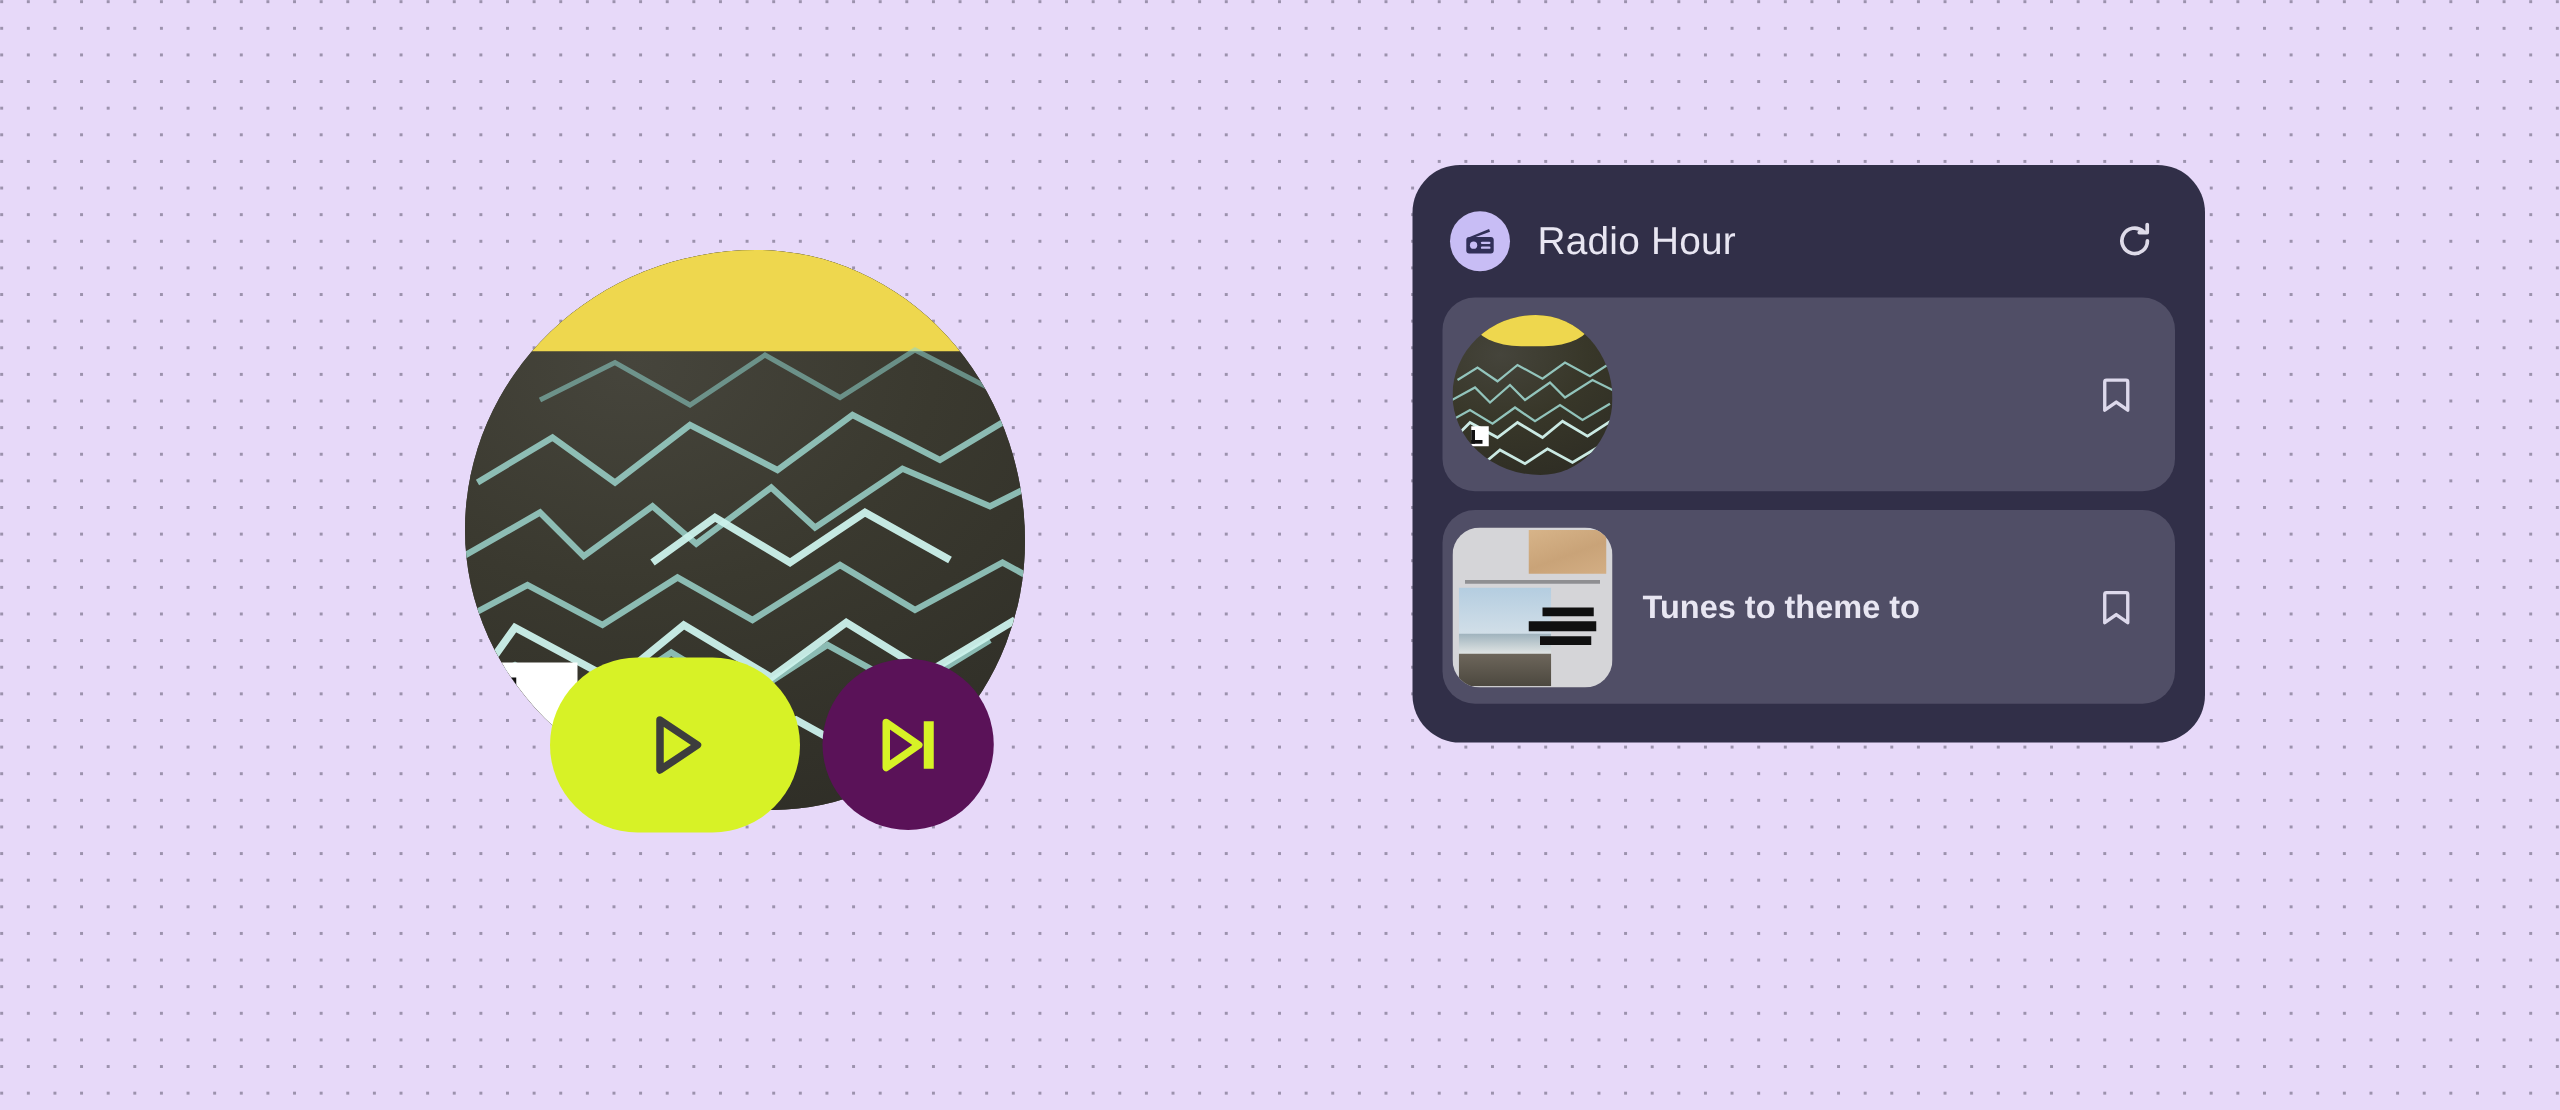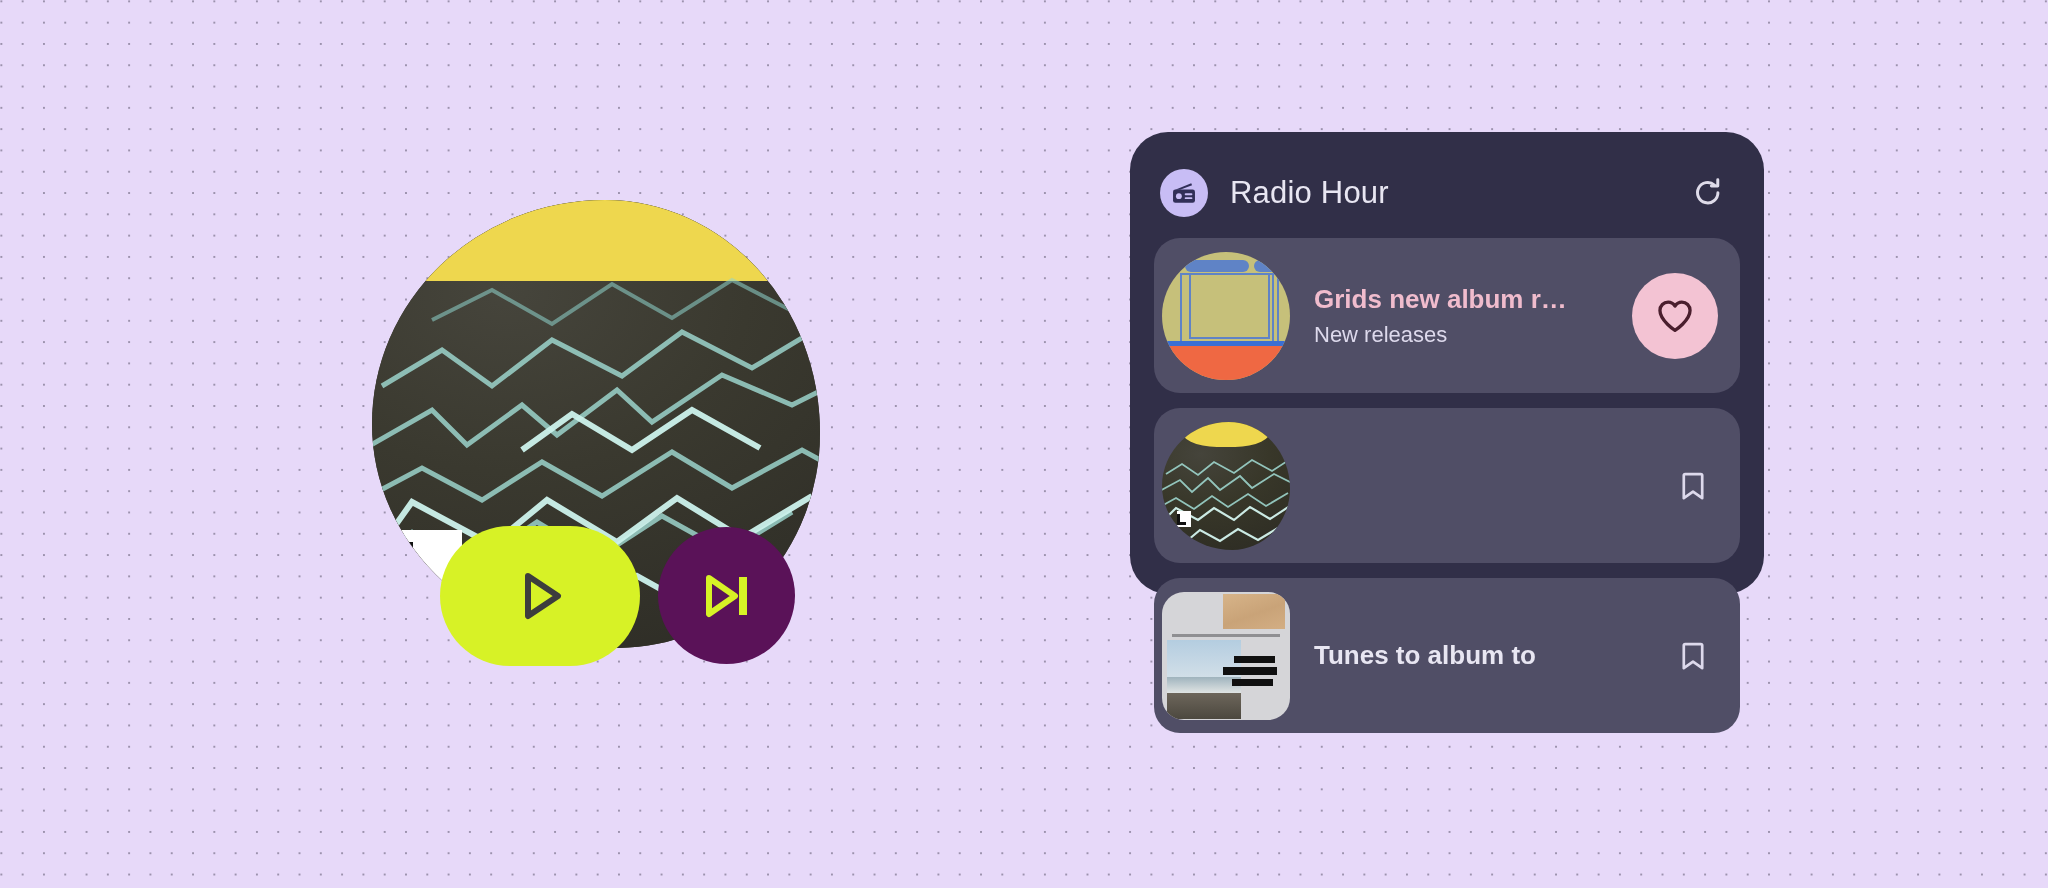--- a/index.html
+++ b/index.html
@@ -188,45 +188,20 @@
     <button class="refresh-btn" aria-label="Refresh">
       <svg width="34" height="34" viewBox="0 0 24 24">
         <path d="M19 11.8 a7.2 7.2 0 1 1 -2.45 -5.45" fill="none" stroke="#dedbe9" stroke-width="2.1" stroke-linecap="round"></path>
         <path d="M18.9 2.6 L18.9 7.1 L14.4 7.1" fill="none" stroke="#dedbe9" stroke-width="2.1" stroke-linecap="round" stroke-linejoin="round"></path>
       </svg>
     </button>
   </div>
 
   <div class="list">
 
-    <div class="row">
-      <div class="thumb circle">
-        <div class="t1-bg"></div>
-        <div class="t1-top-blue"></div>
-        <div class="t1-top-blue2"></div>
-        <div class="t1-frame"></div>
-        <div class="t1-frame2"></div>
-        <div class="t1-vline"></div>
-        <div class="t1-blue-bar"></div>
-        <div class="t1-orange"></div>
-      </div>
-      <div class="row-text">
-        <div class="row-title accent">Grids new album r…</div>
-        <div class="row-sub">New releases</div>
-      </div>
-      <button class="row-action" aria-label="Like">
-        <span class="heart-pill">
-          <svg width="42" height="42" viewBox="0 0 24 24">
-            <path d="M12 20.2 C12 20.2 3.4 14.6 3.4 8.9 C3.4 6.1 5.5 4.1 8.1 4.1
-                     C9.9 4.1 11.2 5.1 12 6.3 C12.8 5.1 14.1 4.1 15.9 4.1
-                     C18.5 4.1 20.6 6.1 20.6 8.9 C20.6 14.6 12 20.2 12 20.2 Z" fill="none" stroke="#4a1f2e" stroke-width="1.9" stroke-linejoin="round"></path>
-          </svg>
-        </span>
-      </button>
-    </div>
 
     <div class="row">
       <div class="thumb blob">
         <div class="t2-bg"></div>
         <svg viewBox="0 0 128 128" style="position:absolute;inset:0;">
           <g fill="none" stroke="#a9e8e0" stroke-width="1.8" opacity="0.8">
             <path d="M-4 70 L18 58 L30 70 L46 56 L58 68 L78 54 L90 66 L112 52 L132 62"></path>
             <path d="M-4 86 L14 76 L32 87 L50 74 L66 85 L86 72 L104 84 L126 71"></path>
             <path d="M4 52 L20 42 L36 53 L52 40 L72 51 L90 38 L110 49 L130 36"></path>
           </g>
@@ -258,21 +233,21 @@
         <div class="t3-photo">
           <div class="t3-sky"></div>
           <div class="t3-sea"></div>
           <div class="t3-shore"></div>
         </div>
         <div class="t3-bar1"></div>
         <div class="t3-bar2"></div>
         <div class="t3-bar3"></div>
       </div>
       <div class="row-text">
-        <div class="row-title plain">Tunes to album to</div>
+        <div class="row-title plain">Tunes to theme to</div>
       </div>
       <button class="row-action" aria-label="Save">
         <span class="bm-wrap">
           <svg width="34" height="34" viewBox="0 0 24 24">
             <path d="M6.5 3.6 h11 a1 1 0 0 1 1 1 v16 l-6.5 -4.6 l-6.5 4.6 v-16 a1 1 0 0 1 1 -1 z" fill="none" stroke="#ddd9ec" stroke-width="1.9" stroke-linejoin="round"></path>
           </svg>
         </span>
       </button>
     </div>
 

